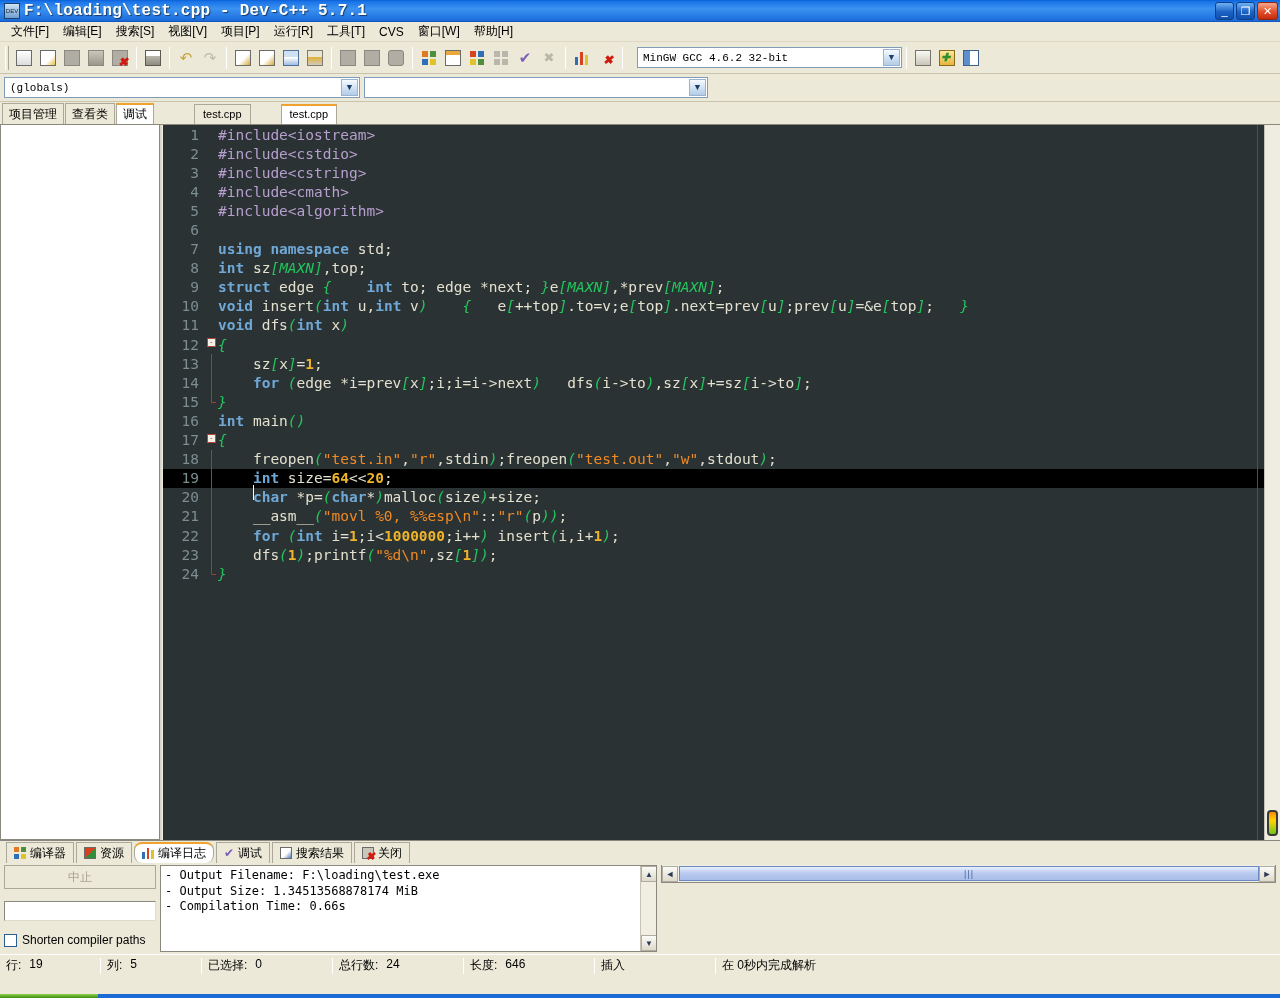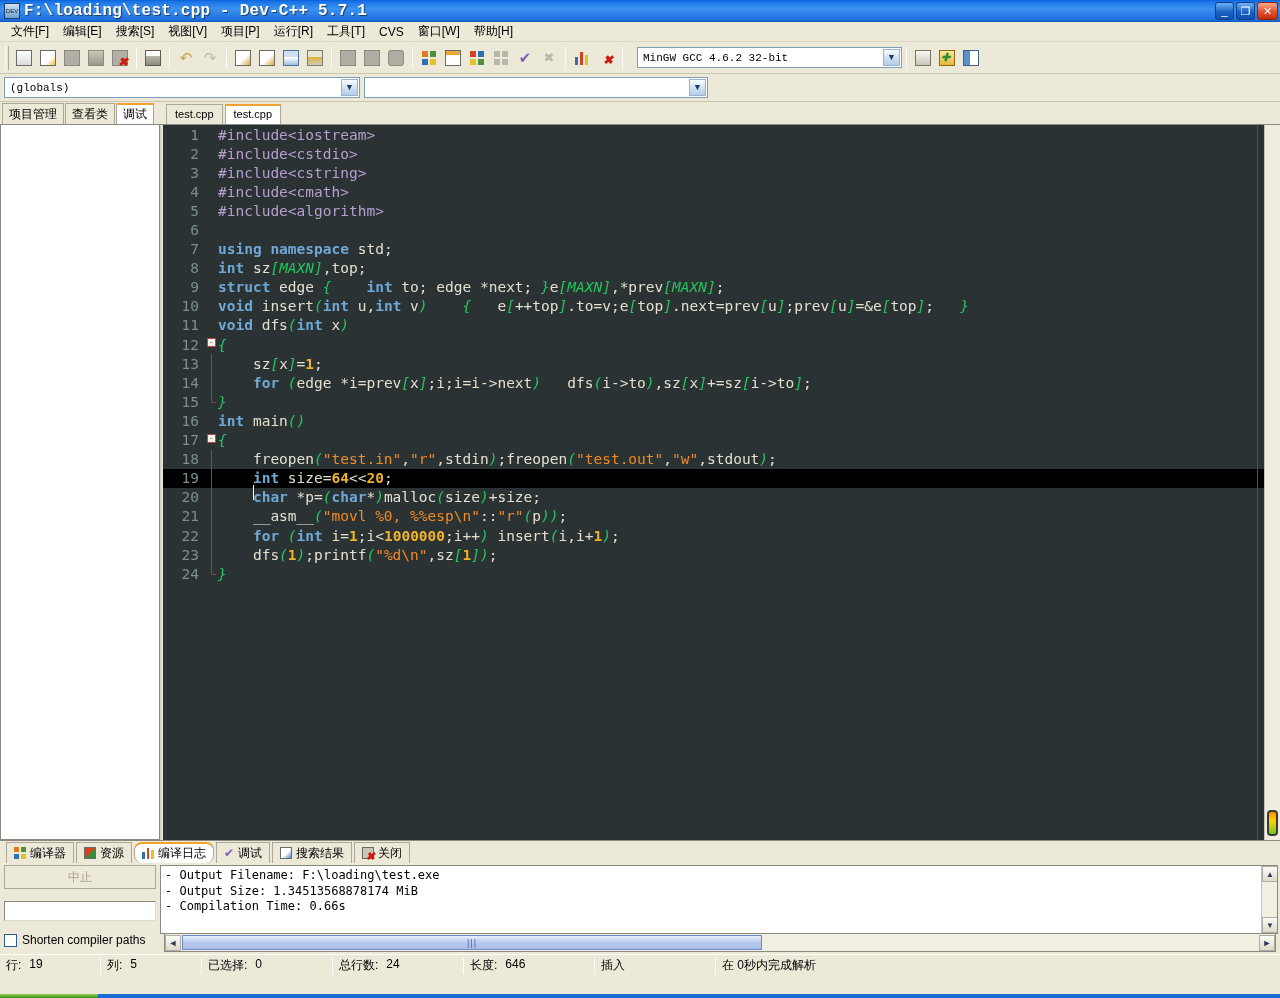--- a/index.html
+++ b/index.html
@@ -102,21 +102,21 @@
     padding-top:2px;
   }
   #lpane{ flex:1; background:#fff; border:1px solid #8a887f; border-top:1px solid #8a887f; margin:0 0 0 0;}
   
   #editorwrap{ flex:1; display:flex; flex-direction:column; min-width:0;}
   .etabs{ display:flex; align-items:flex-end; height:22px; padding-left:6px; gap:2px;
           background:#ece9d8;}
   .etab{
     padding:3px 8px; font-size:11px; background:#ece9d8;
     border:1px solid #aca899; border-bottom:none;
-    font-family:"Liberation Sans",sans-serif; line-height:13px;
+    font-family:"Liberation Sans",sans-serif; line-height:13px;margin-left:28px;
   }
   .etab.active{ background:#fff; border-top:2px solid #f0a22e; padding-top:2px; }
   #editor{
     flex:1; background:#2b3233; position:relative; overflow:hidden;
     border-top:1px solid #8a887f;
     font-family:"DejaVu Sans Mono", monospace; font-size:14.5px;
   }
   #gutterbg{ position:absolute; left:0; top:0; bottom:0; width:3px;
              background:linear-gradient(90deg,#cfccc0,#efece2);}
   #codearea{ position:absolute; left:3px; right:0; top:0; bottom:0; }
@@ -474,21 +474,21 @@
   <div id="bcontent">
     <div id="bleft">
       <div id="abortbtn">中止</div>
       <div id="bfield"></div>
       <div id="bcheckrow">
         <span class="cbox"></span>
         <span>Shorten compiler paths</span>
       </div>
     </div>
 
-    <div style="flex:1;display:flex;flex-direction:column;min-width:0;">
+    <div style="flex:1;display:flex;flex-direction:row;min-width:0;">
       <div id="logbox">
         <div id="logtext">- Output Filename: F:\loading\test.exe
 - Output Size: 1.34513568878174 MiB
 - Compilation Time: 0.66s</div>
         <div id="logvs">
           <div class="vsarrow">▲</div>
           <div class="vsarrow" style="position:absolute;bottom:0;">▼</div>
         </div>
       </div>
       <div id="loghs">

